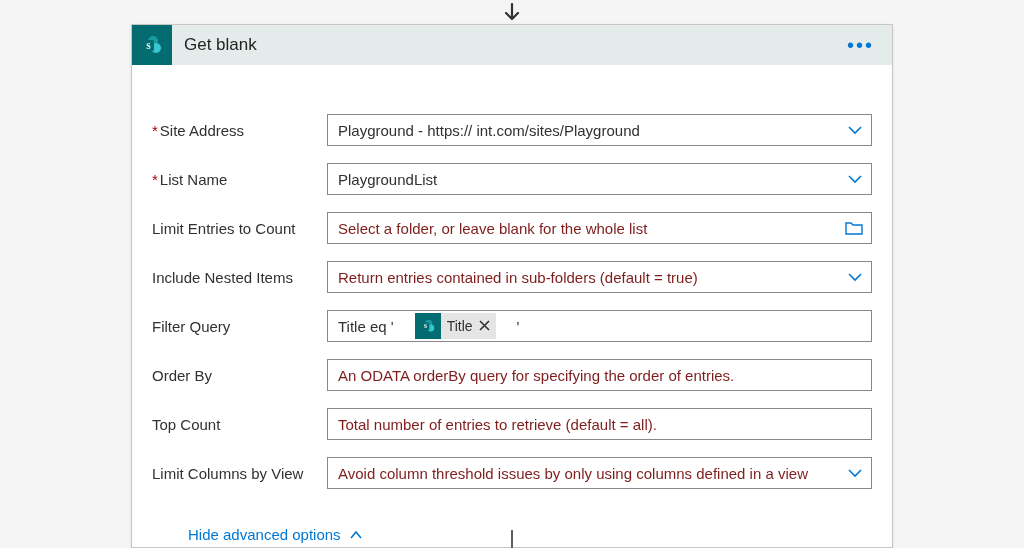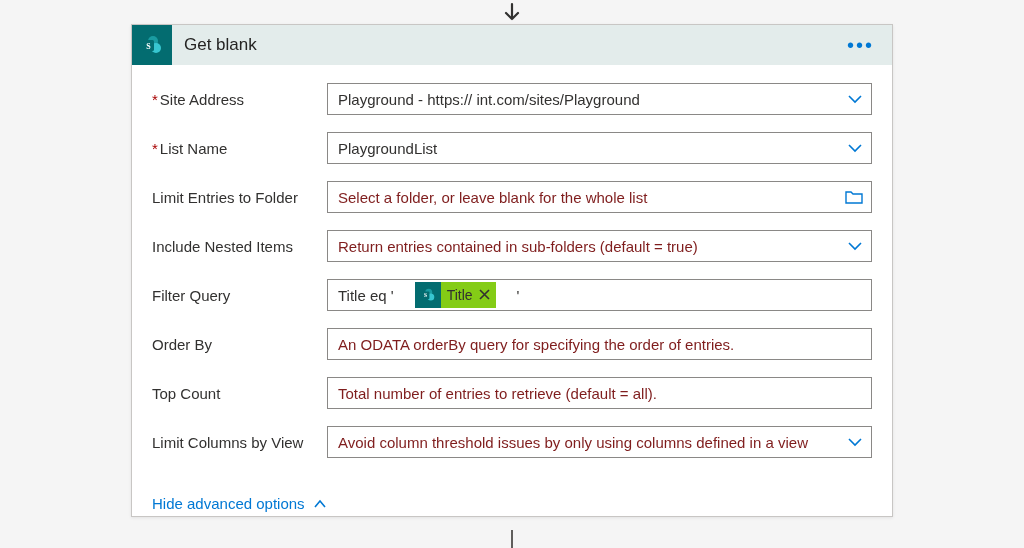--- a/index.html
+++ b/index.html
@@ -64,20 +64,21 @@
     .header-menu {
       color: #0078d4;
       font-size: 20px;
       letter-spacing: 2px;
       cursor: pointer;
       padding: 4px 6px;
       line-height: 10px;
     }
     .card-body {
       padding: 18px 20px 12px 20px;
+      margin-top: 31px;
     }
     .field-row {
       display: flex;
       align-items: flex-start;
       margin-bottom: 13px;
       min-height: 36px;
     }
     .field-label {
       width: 175px;
       padding-top: 8px;
@@ -121,21 +122,21 @@
     }
     .filter-query-row .field-input {
       display: flex;
       align-items: center;
       gap: 19px;
       padding-right: 10px;
     }
     .token {
       display: inline-flex;
       align-items: center;
-      background: #84cc16;
+      background: #e5e5e5;
       height: 26px;
       padding: 0 6px 0 0;
       margin: 0 2px;
       font-size: 14px;
       color: #323130;
     }
     .token-icon {
       width: 26px;
       height: 26px;
       background: #036c70;
@@ -152,20 +153,21 @@
       color: #323130;
     }
     .advanced-toggle {
       display: inline-flex;
       align-items: center;
       color: #0078d4;
       font-size: 15px;
       cursor: pointer;
       padding: 8px 0 4px 20px;
       gap: 8px;
+      margin-left: 36px;
     }
     .sp-logo-svg {
       display: block;
     }
   </style>
 </head>
 <body>
 
 <div class="arrow-connector">
   <svg width="22" height="22" viewBox="0 0 22 22">
@@ -218,21 +220,21 @@
           </div>
         <div class="suffix-icon">
           <svg width="18" height="18" viewBox="0 0 18 18">
               <path d="M3 6 L9 12 L15 6" stroke="#0078d4" stroke-width="1.6" fill="none"></path>
             </svg>
         </div>
       </div>
     </div>
 
     <div class="field-row">
-      <div class="field-label">Limit Entries to Folder</div>
+      <div class="field-label">Limit Entries to Count</div>
       <div class="field-input-wrap">
         <div class="field-input placeholder">
             <span>Select a folder, or leave blank for the whole list</span>
           </div>
         <div class="suffix-icon">
           <svg width="20" height="18" viewBox="0 0 20 18">
               <path d="M2 4 h5 l2 2 h9 v9 h-16 z" stroke="#0078d4" stroke-width="1.4" fill="none"></path>
             </svg>
         </div>
       </div>

